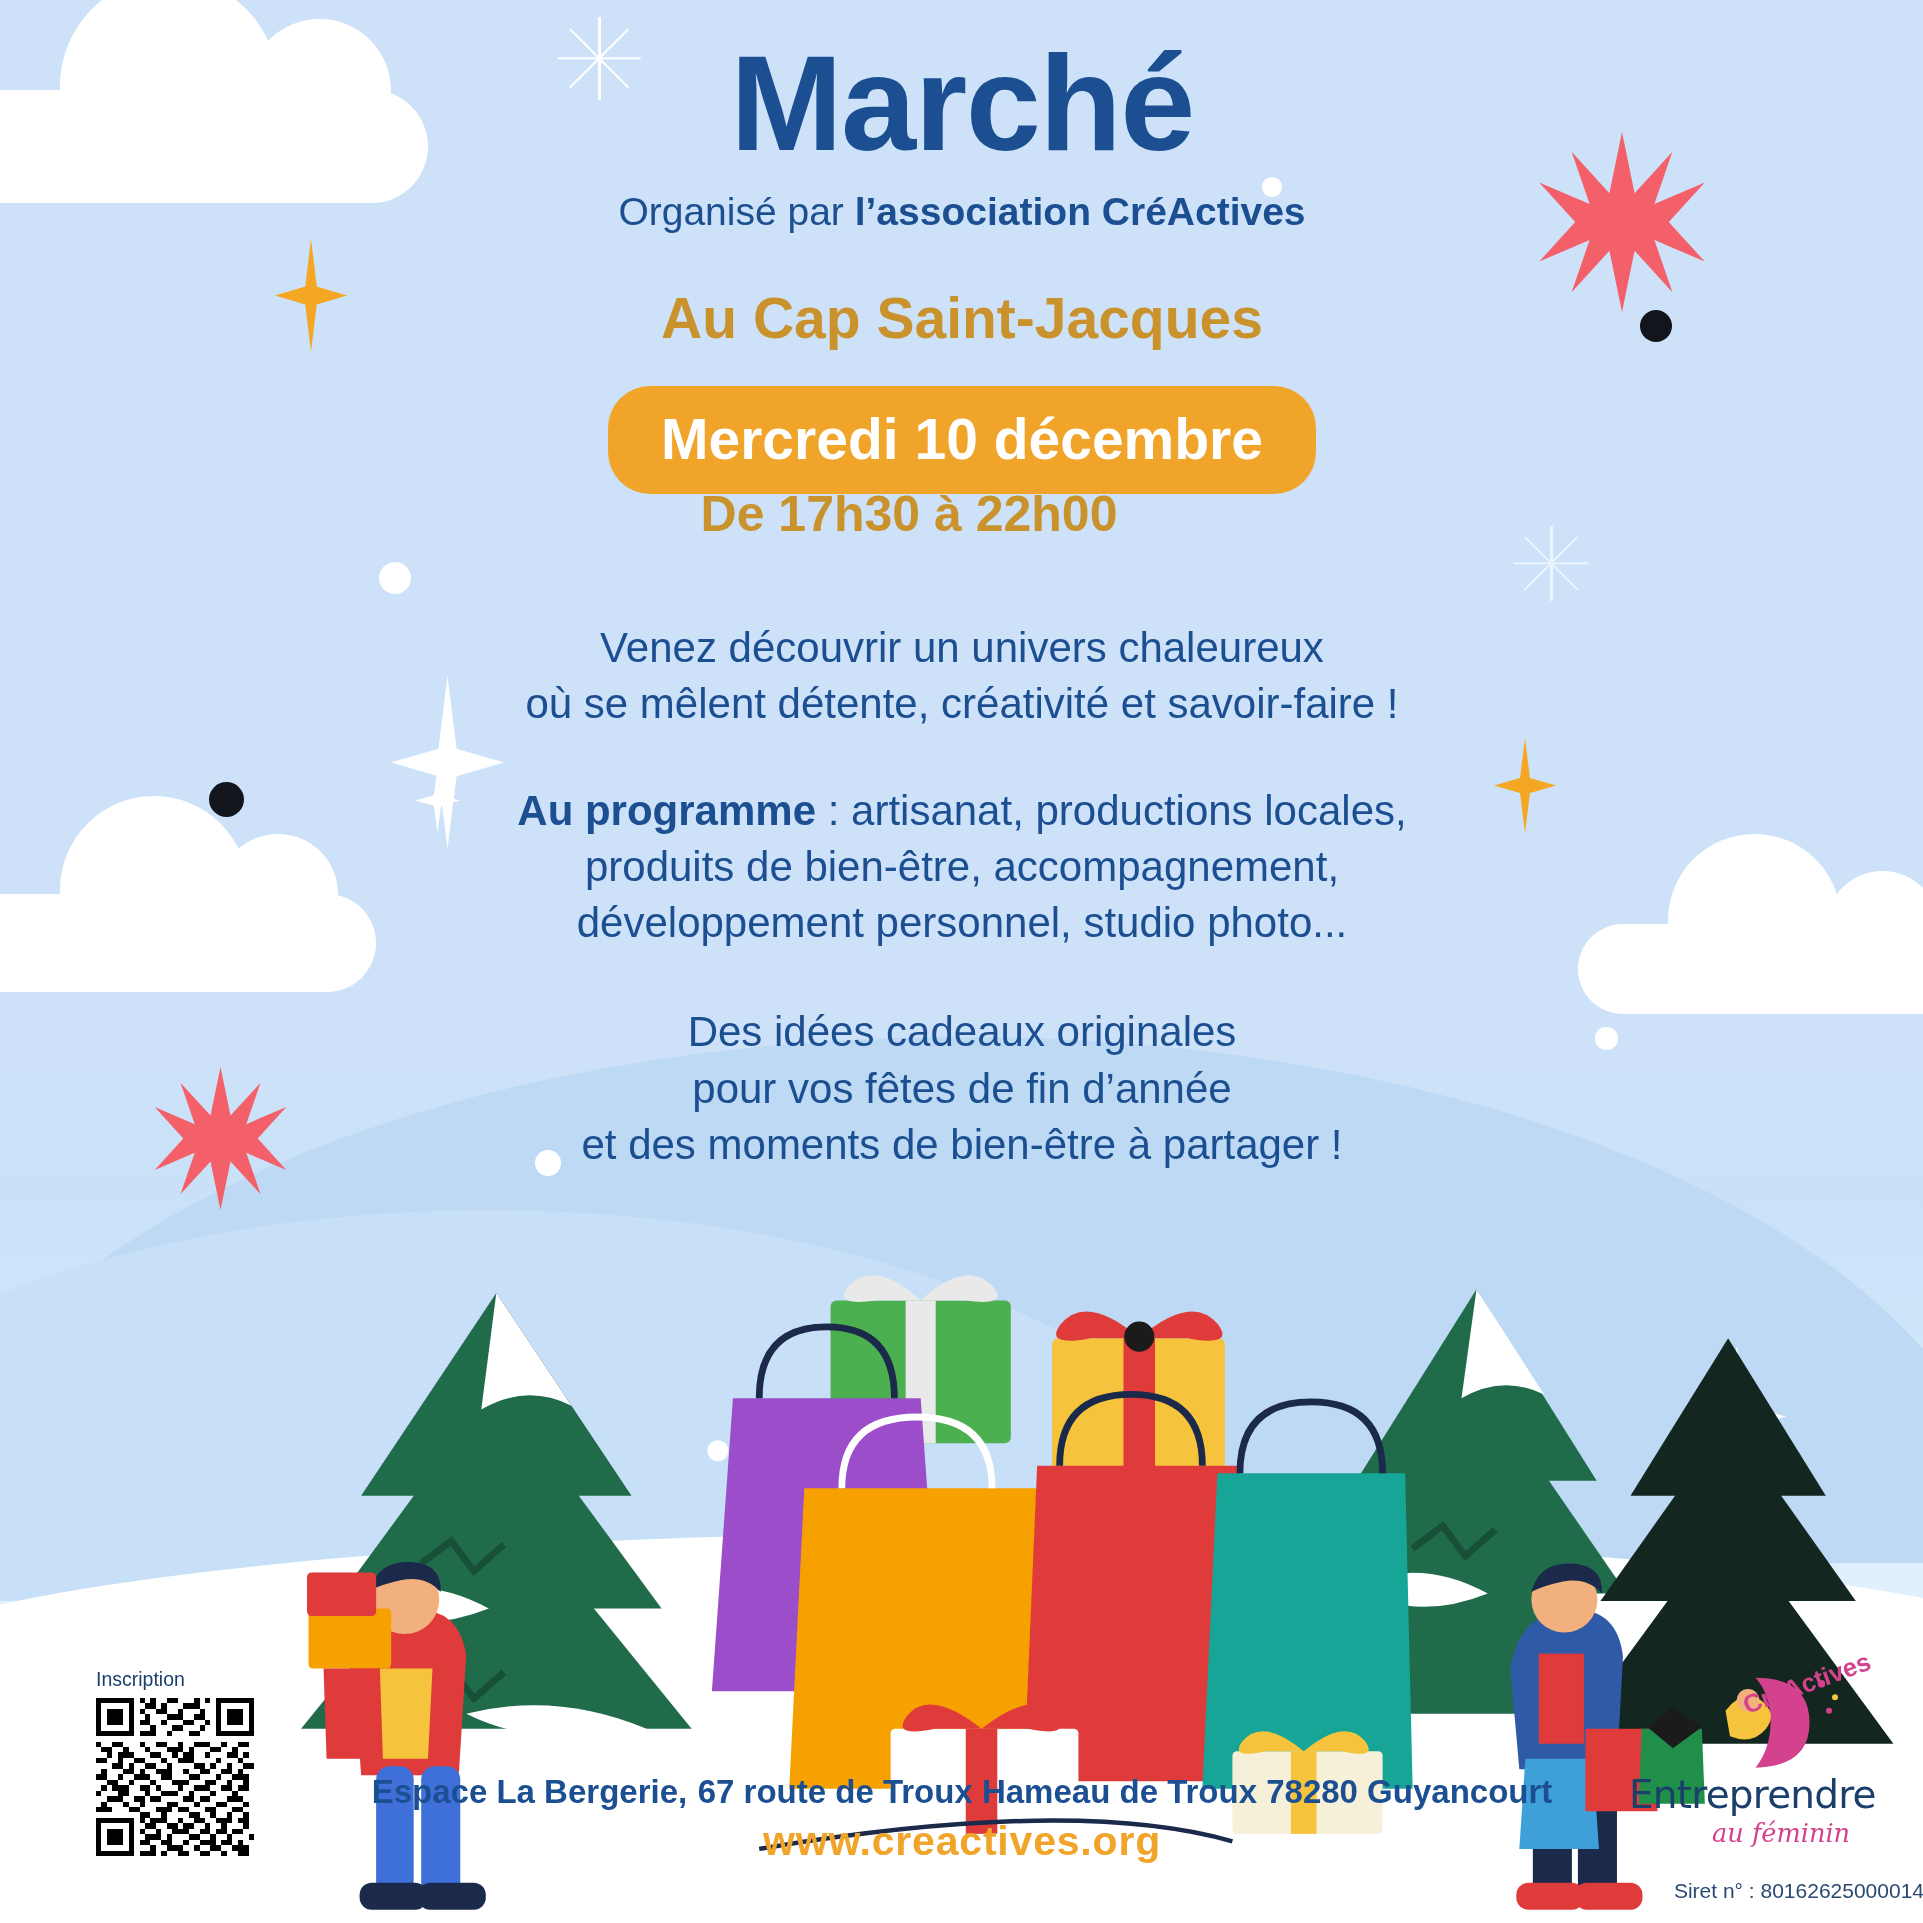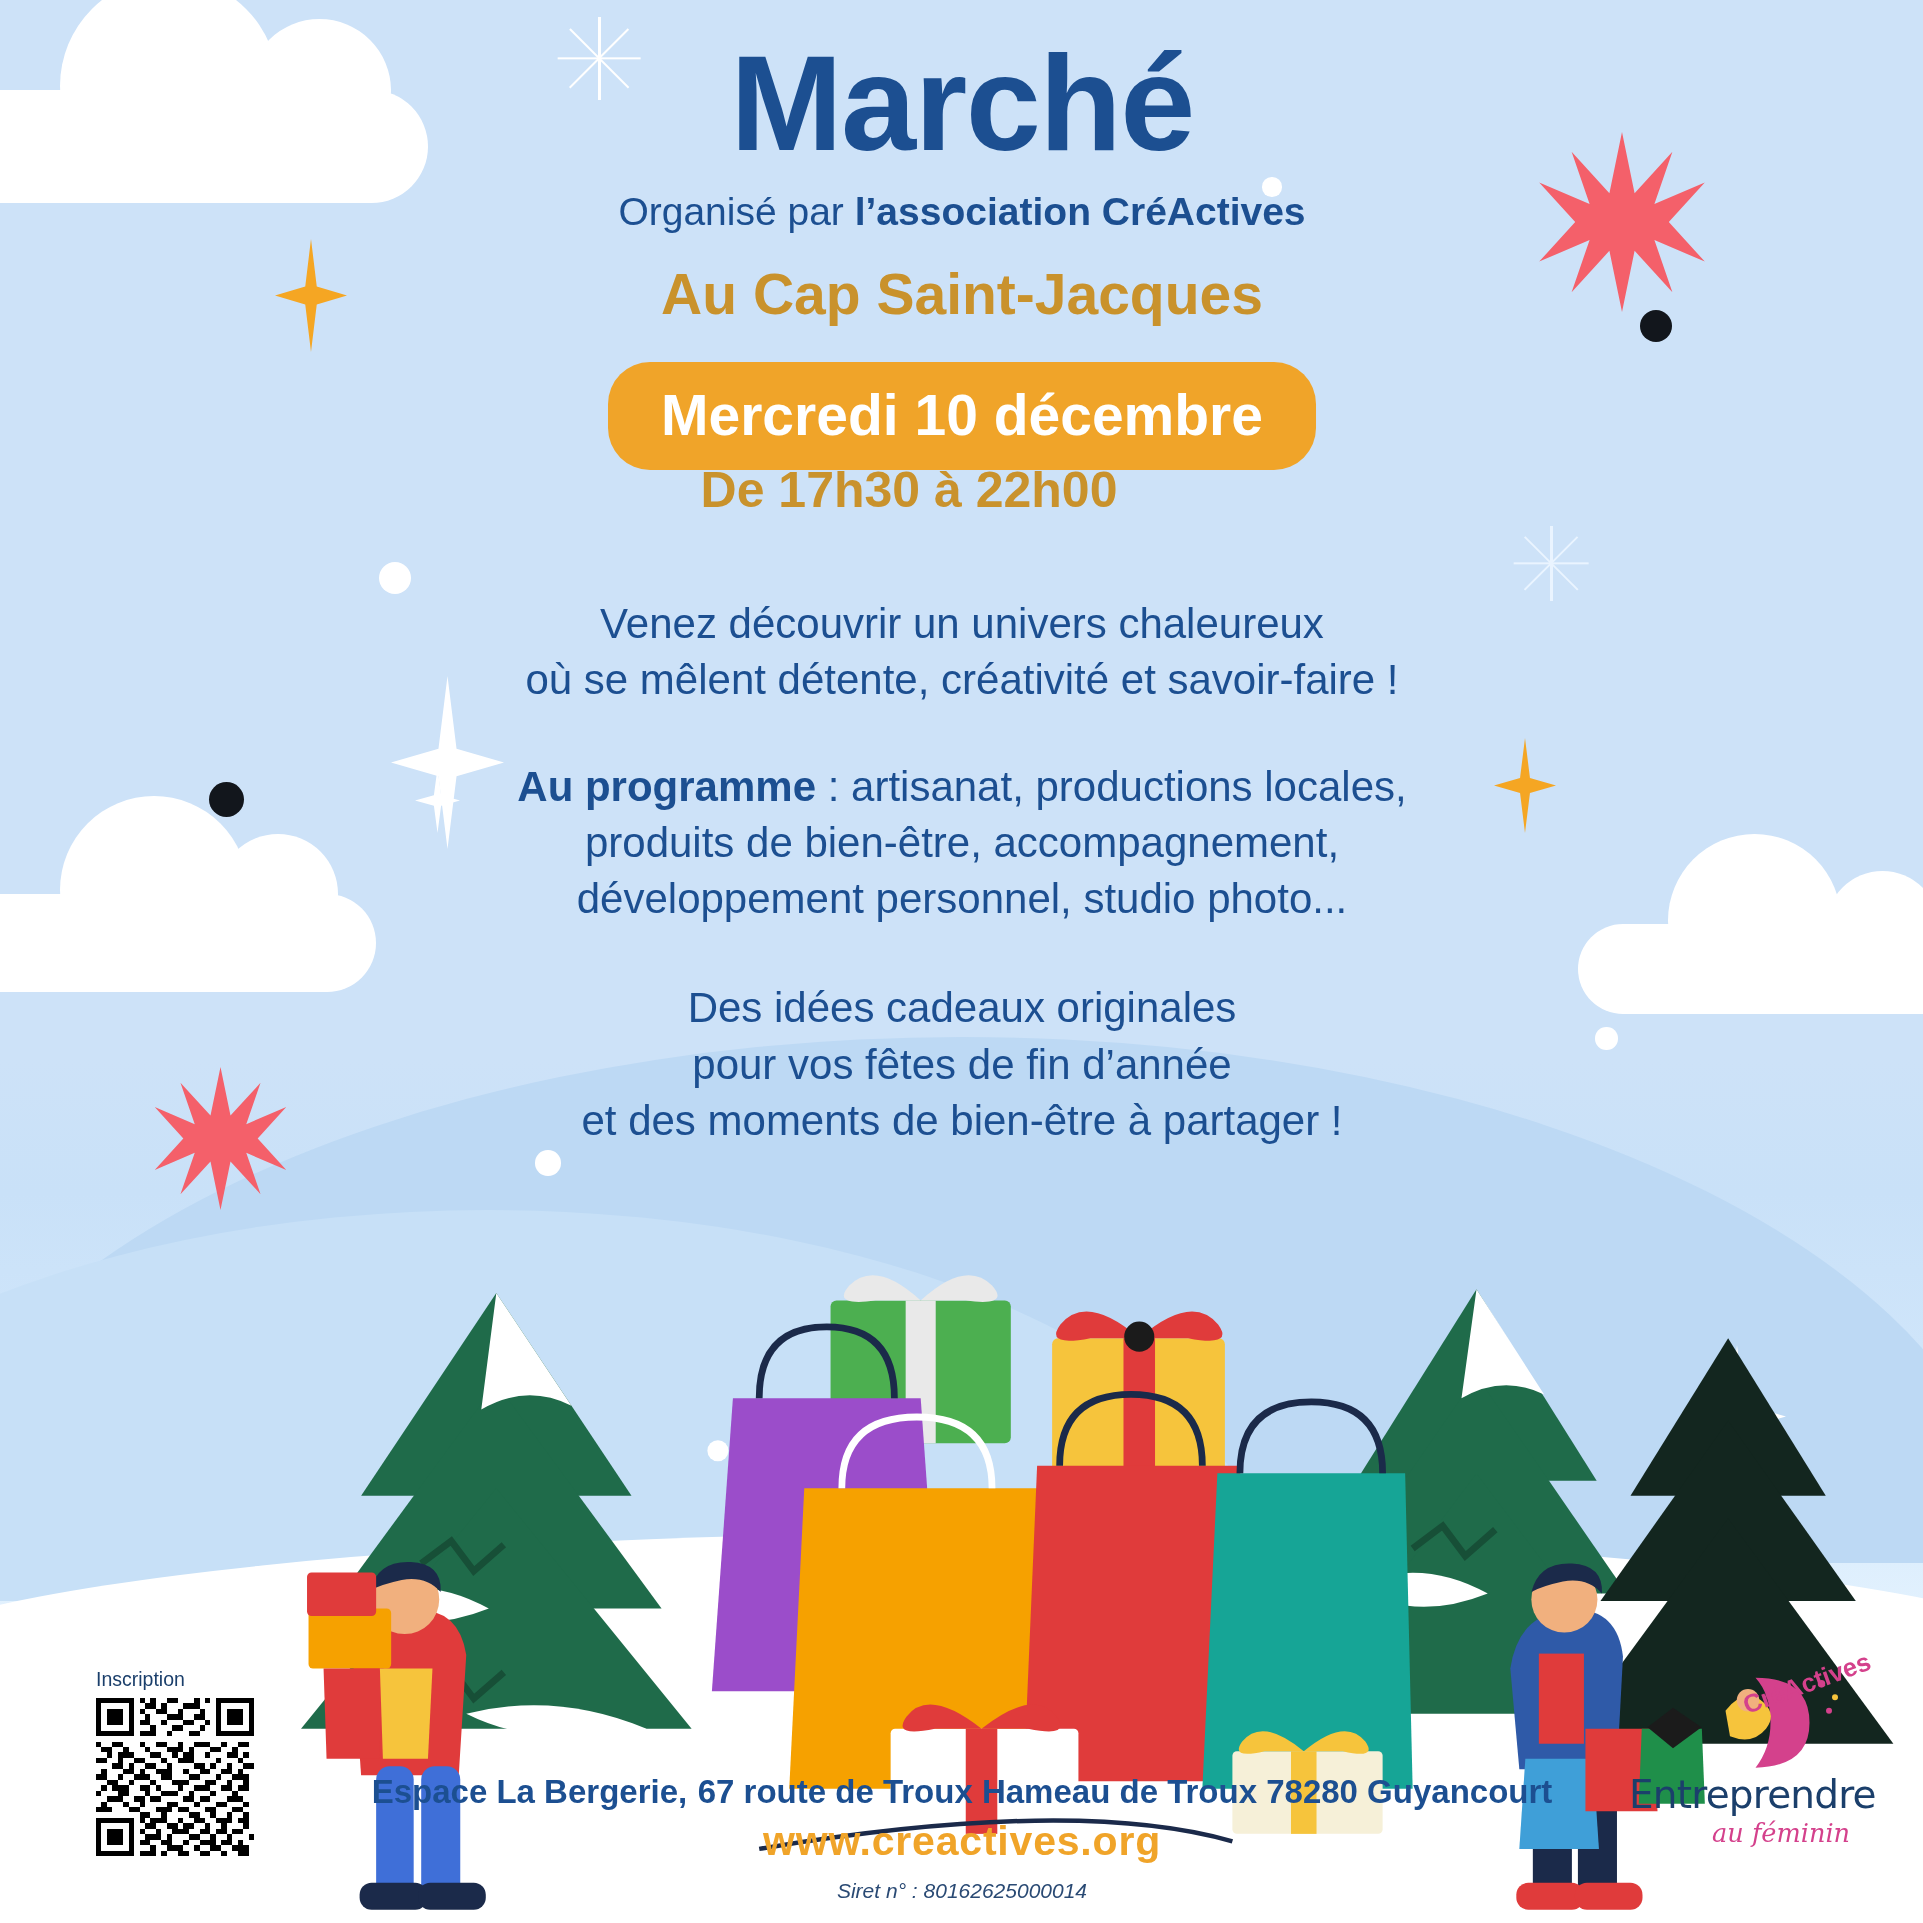--- a/index.html
+++ b/index.html
@@ -92,21 +92,21 @@
     font-size: 154px; font-weight: 800; color: #f0a429;
     letter-spacing: -1.5px; line-height: 1.05;
     margin-top: -6px;
   }
   .organiser {
     text-align: center; margin-top: 19px;
     font-size: 39px; color: #1c4f91;
   }
   .organiser b { font-weight: 800; }
   .place {
-    text-align: center; margin-top: 27px;
+    text-align: center; margin-top: 51px;
     font-size: 57px; font-weight: 800; color: #c9922c;
   }
 
   .date-wrap {
     position: relative; width: 1924px; height: 195px; margin-top: 35px;
   }
   .date-pill {
     position: absolute; left: 50%; top: 0; transform: translateX(-50%);
     background: #f0a429; color: #ffffff;
     font-size: 57px; font-weight: 800;
@@ -145,21 +145,21 @@
     text-align: center; font-size: 33px; font-weight: 800; color: #1c4f91;
   }
   .addr .a1 { margin-right: 10.5px; }
   .site {
     position: absolute; left: 0; bottom: 59px; width: 1924px;
     text-align: center; font-size: 41px; font-weight: 800; color: #f0a429;
     letter-spacing: 0.8px;
   }
   .siret {
     position: absolute; left: 0; bottom: 21px; width: 1924px;
-    text-align: center; font-size: 21px; color: #2a4a74; font-style: italic;
+    text-align: right; font-size: 21px; color: #2a4a74;
   }
 
   .qr-block { position: absolute; left: 96px; bottom: 65px; width: 158px; }
   .qr-label { font-size: 19.5px; color: #1b3f6b; margin-bottom: 7.5px; }
   .qr { width: 158px; height: 158px; background: #ffffff; }
 
   .logo-block { position: absolute; right: 47px; bottom: 72px; width: 248px; height: 188px; }
   .logo-entreprendre {
     position: absolute; left: 0; bottom: 35px; width: 248px;
     font-size: 39px; color: #1b3f6b; letter-spacing: -0.8px;

